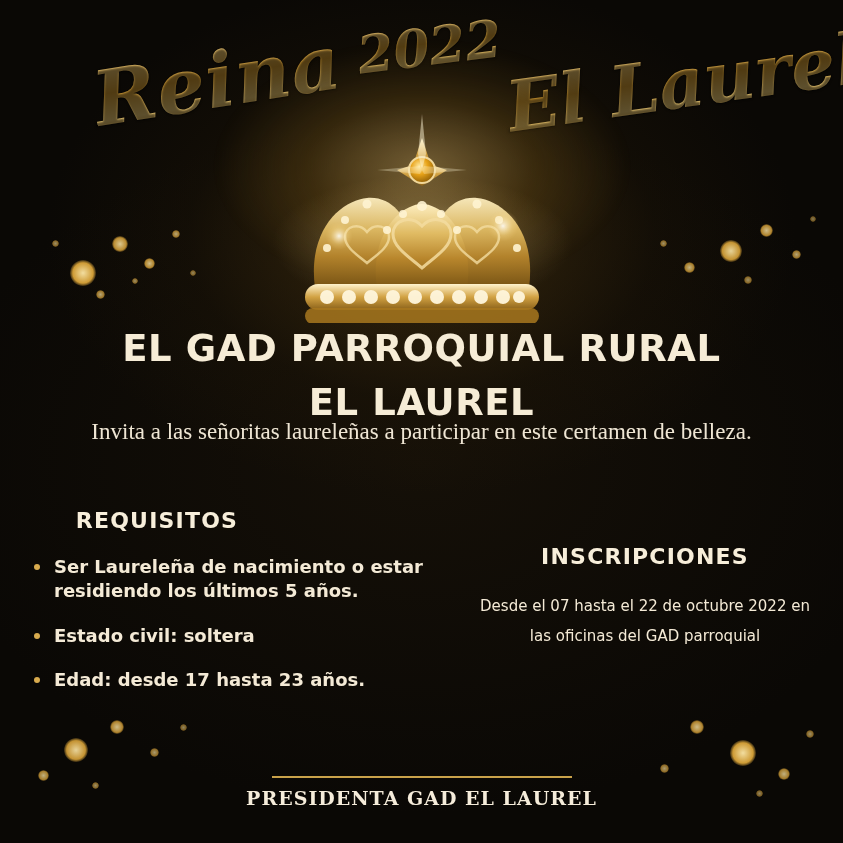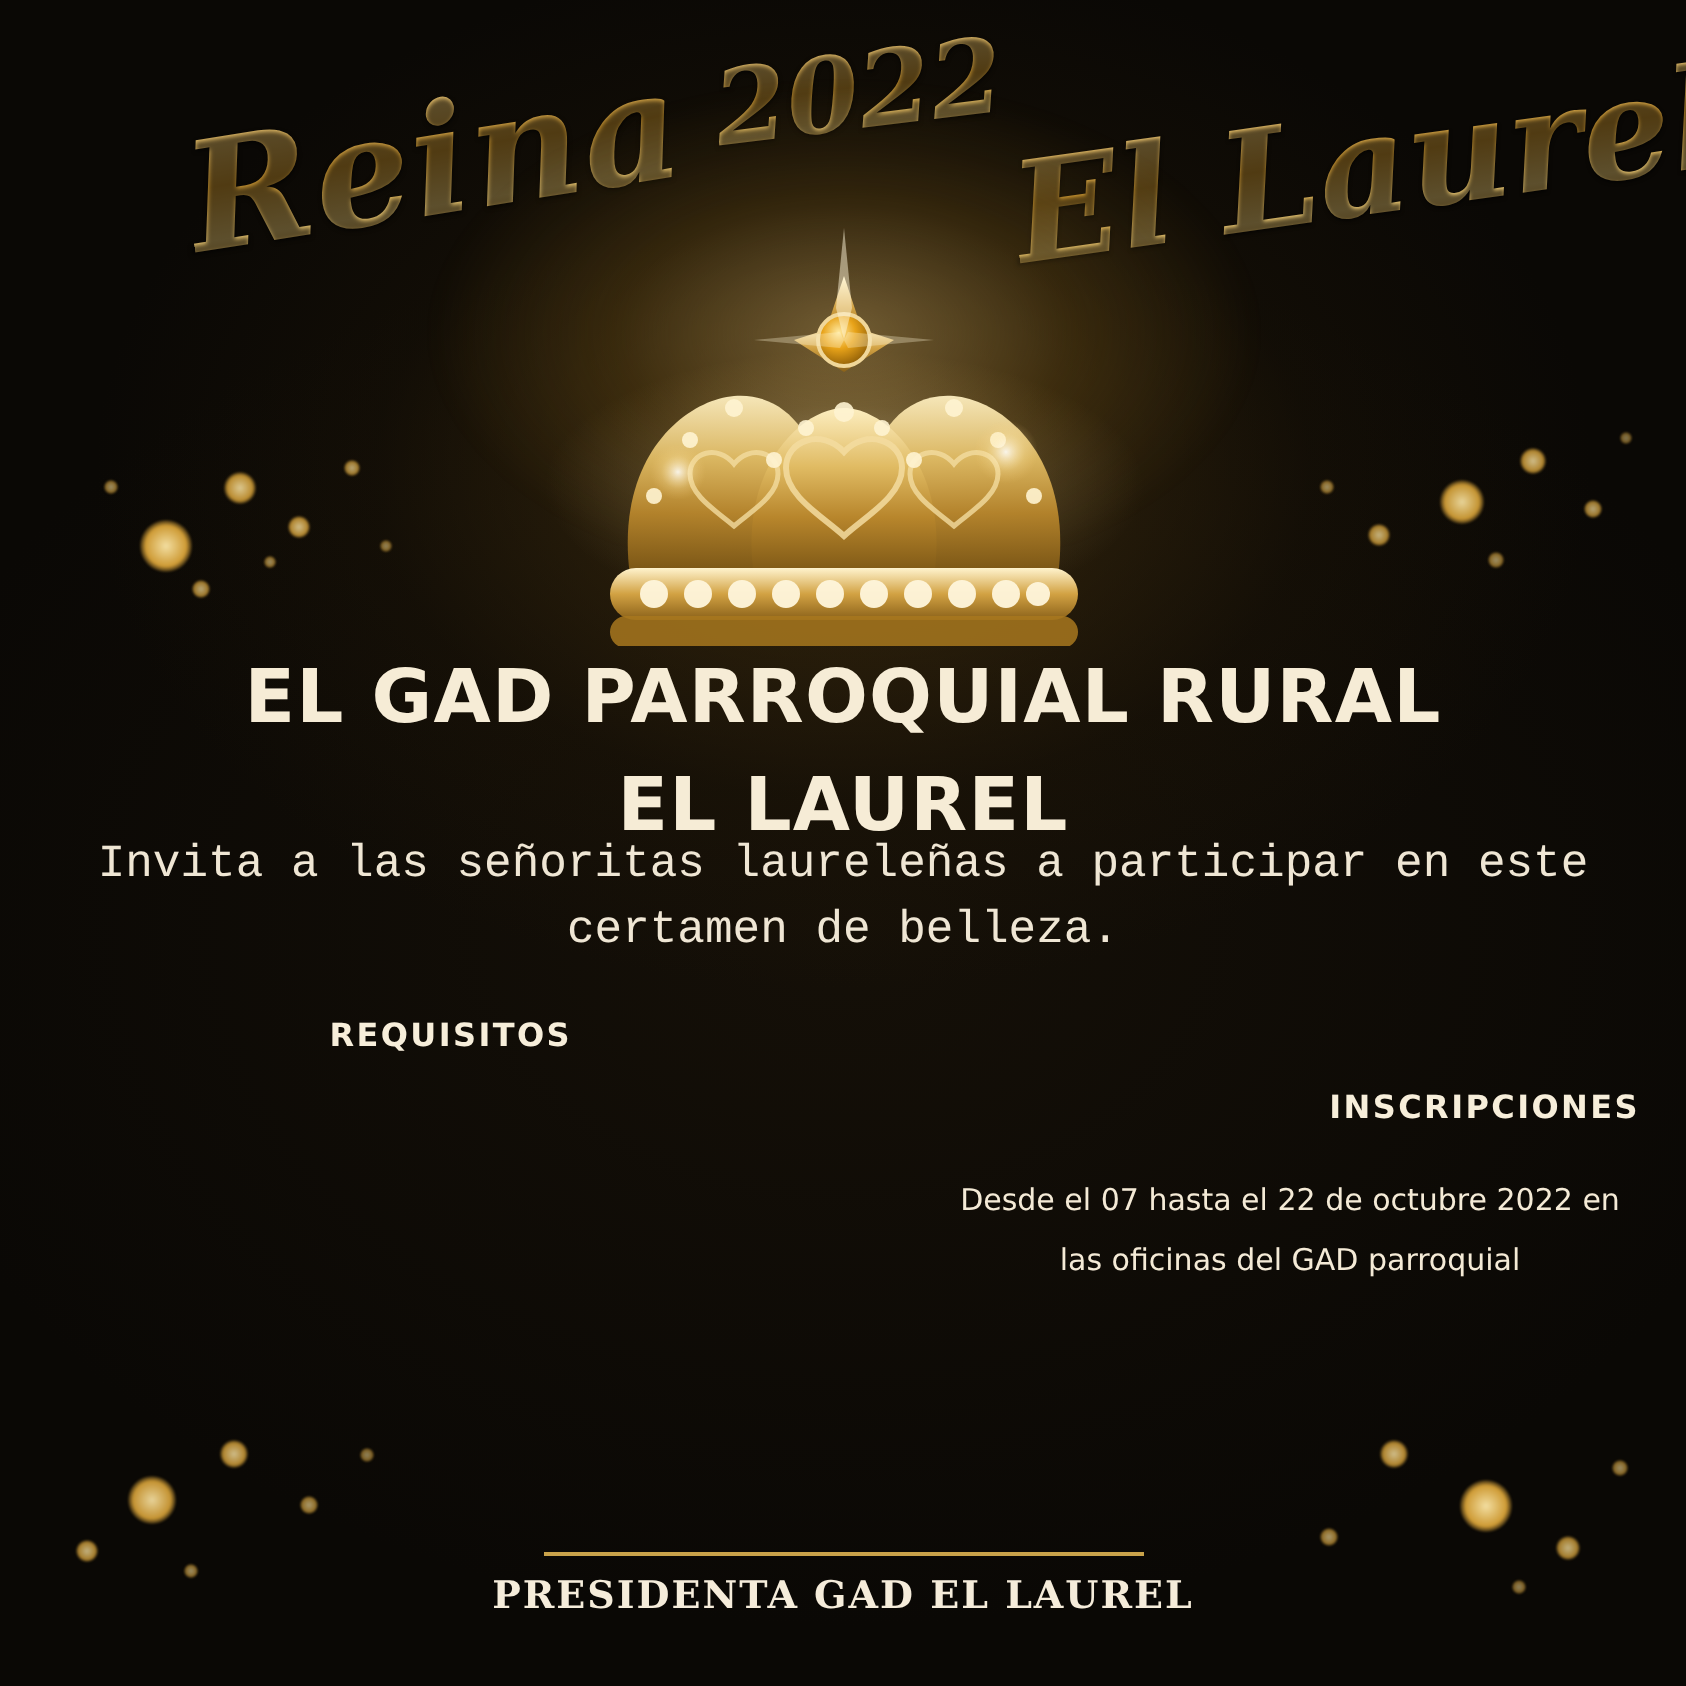--- a/index.html
+++ b/index.html
@@ -113,45 +113,45 @@
     position: absolute;
     top: 416px;
     left: 0;
     width: 100%;
     padding: 0 14px;
     box-sizing: border-box;
     text-align: center;
     font-size: 23px;
     line-height: 1.42;
     color: #efe6d4;
-    font-family: Liberation Mono, monospace;
+    font-family: Liberation Serif, serif;
   }
 
   
   .col-left {
     position: absolute;
     left: 28px;
     top: 508px;
     width: 418px;
   }
   .col-right {
     position: absolute;
     left: 470px;
     top: 508px;
     width: 350px;
     text-align: center;
     margin-top: 36px;
   }
   .col-head {
     font-family: "DejaVu Sans", sans-serif;
     font-weight: bold;
-    font-size: 16px;
+    font-size: 22px;
     letter-spacing: 1.2px;
     color: #f7eeda;
-    text-align: right;
+    text-align: center;
     margin-bottom: 22px;
   }
   .col-left .col-head { padding-right: 160px; }
 
   ul.reqs {
     list-style: none;
     margin: 0;
     padding: 0;
   }
   ul.reqs li {
@@ -346,20 +346,25 @@
 
   <div class="gad-title">
     <div>EL GAD PARROQUIAL RURAL</div>
     <div>EL LAUREL</div>
   </div>
 
   <div class="invita">Invita a las señoritas laureleñas a participar en este certamen de belleza.</div>
 
   <div class="col-left">
     <div class="col-head">REQUISITOS</div>
+    <ul class="reqs">
+      <li>Ser Laureleña de nacimiento o estar residiendo los últimos 5 años.</li>
+      <li>Estado civil: soltera</li>
+      <li>Edad: desde 17 hasta 23 años.</li>
+    </ul>
   </div>
 
   <div class="col-right">
     <div class="col-head">INSCRIPCIONES</div>
     <div class="insc-text">Desde el 07 hasta el 22 de octubre 2022 en las oficinas del GAD parroquial</div>
   </div>
 
   <div class="sign-wrap">
     <div class="sign-rule"></div>
     <div class="sign-role">PRESIDENTA GAD EL LAUREL</div>

